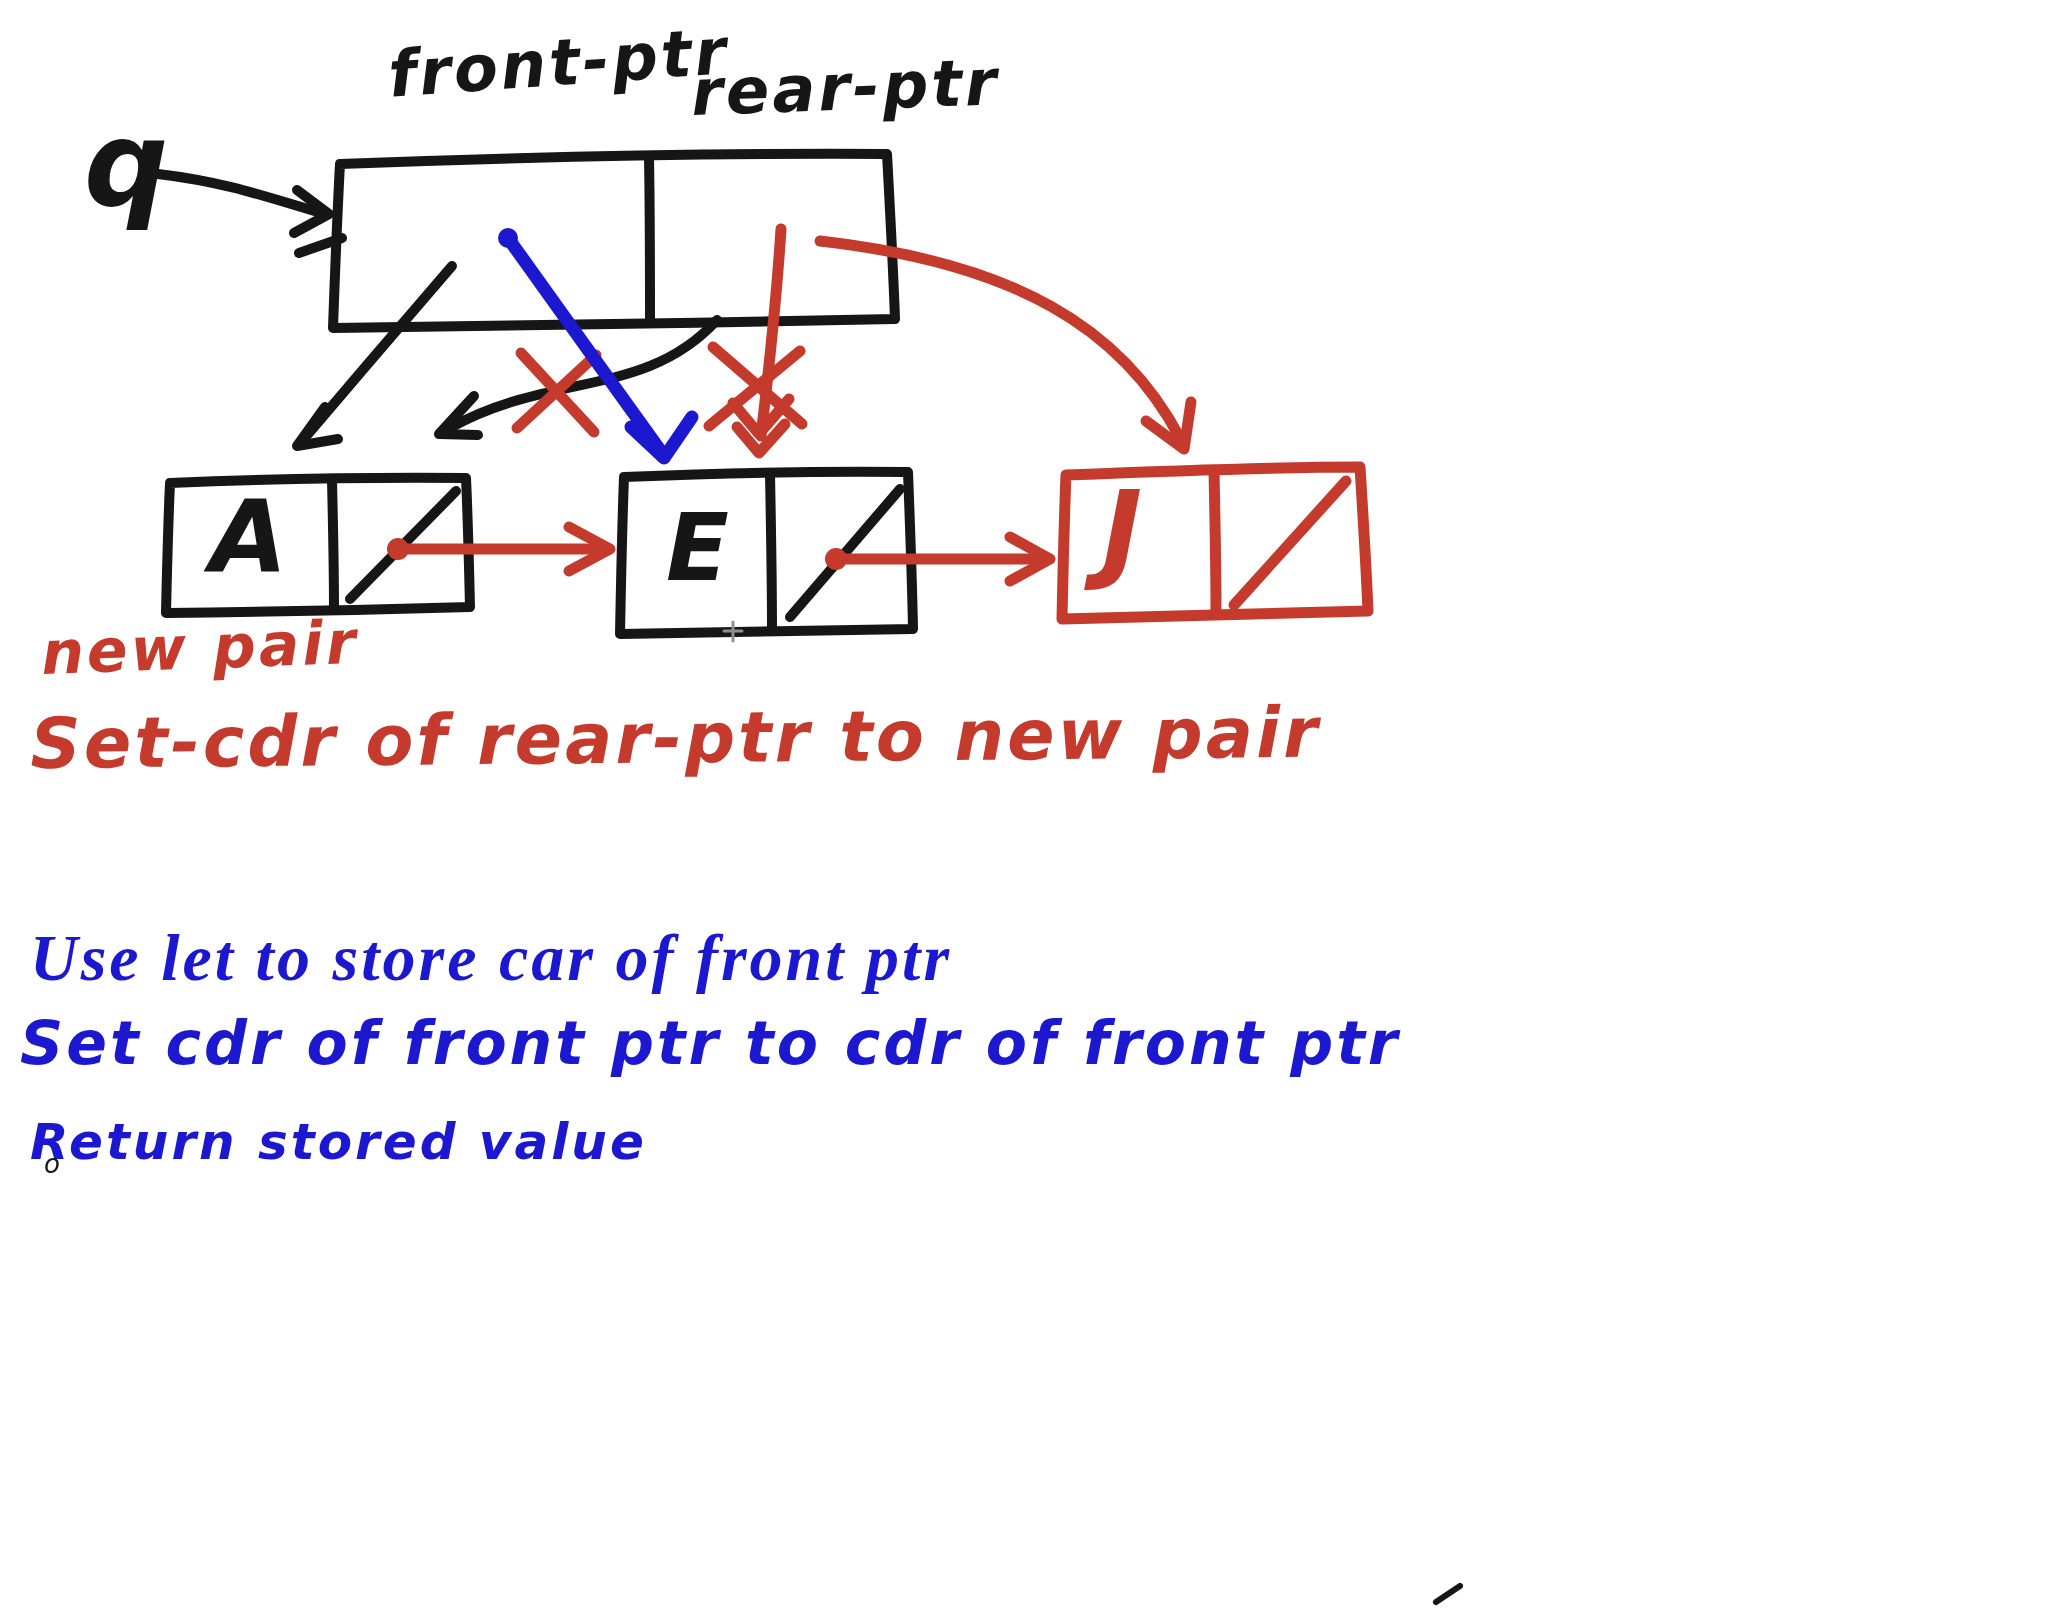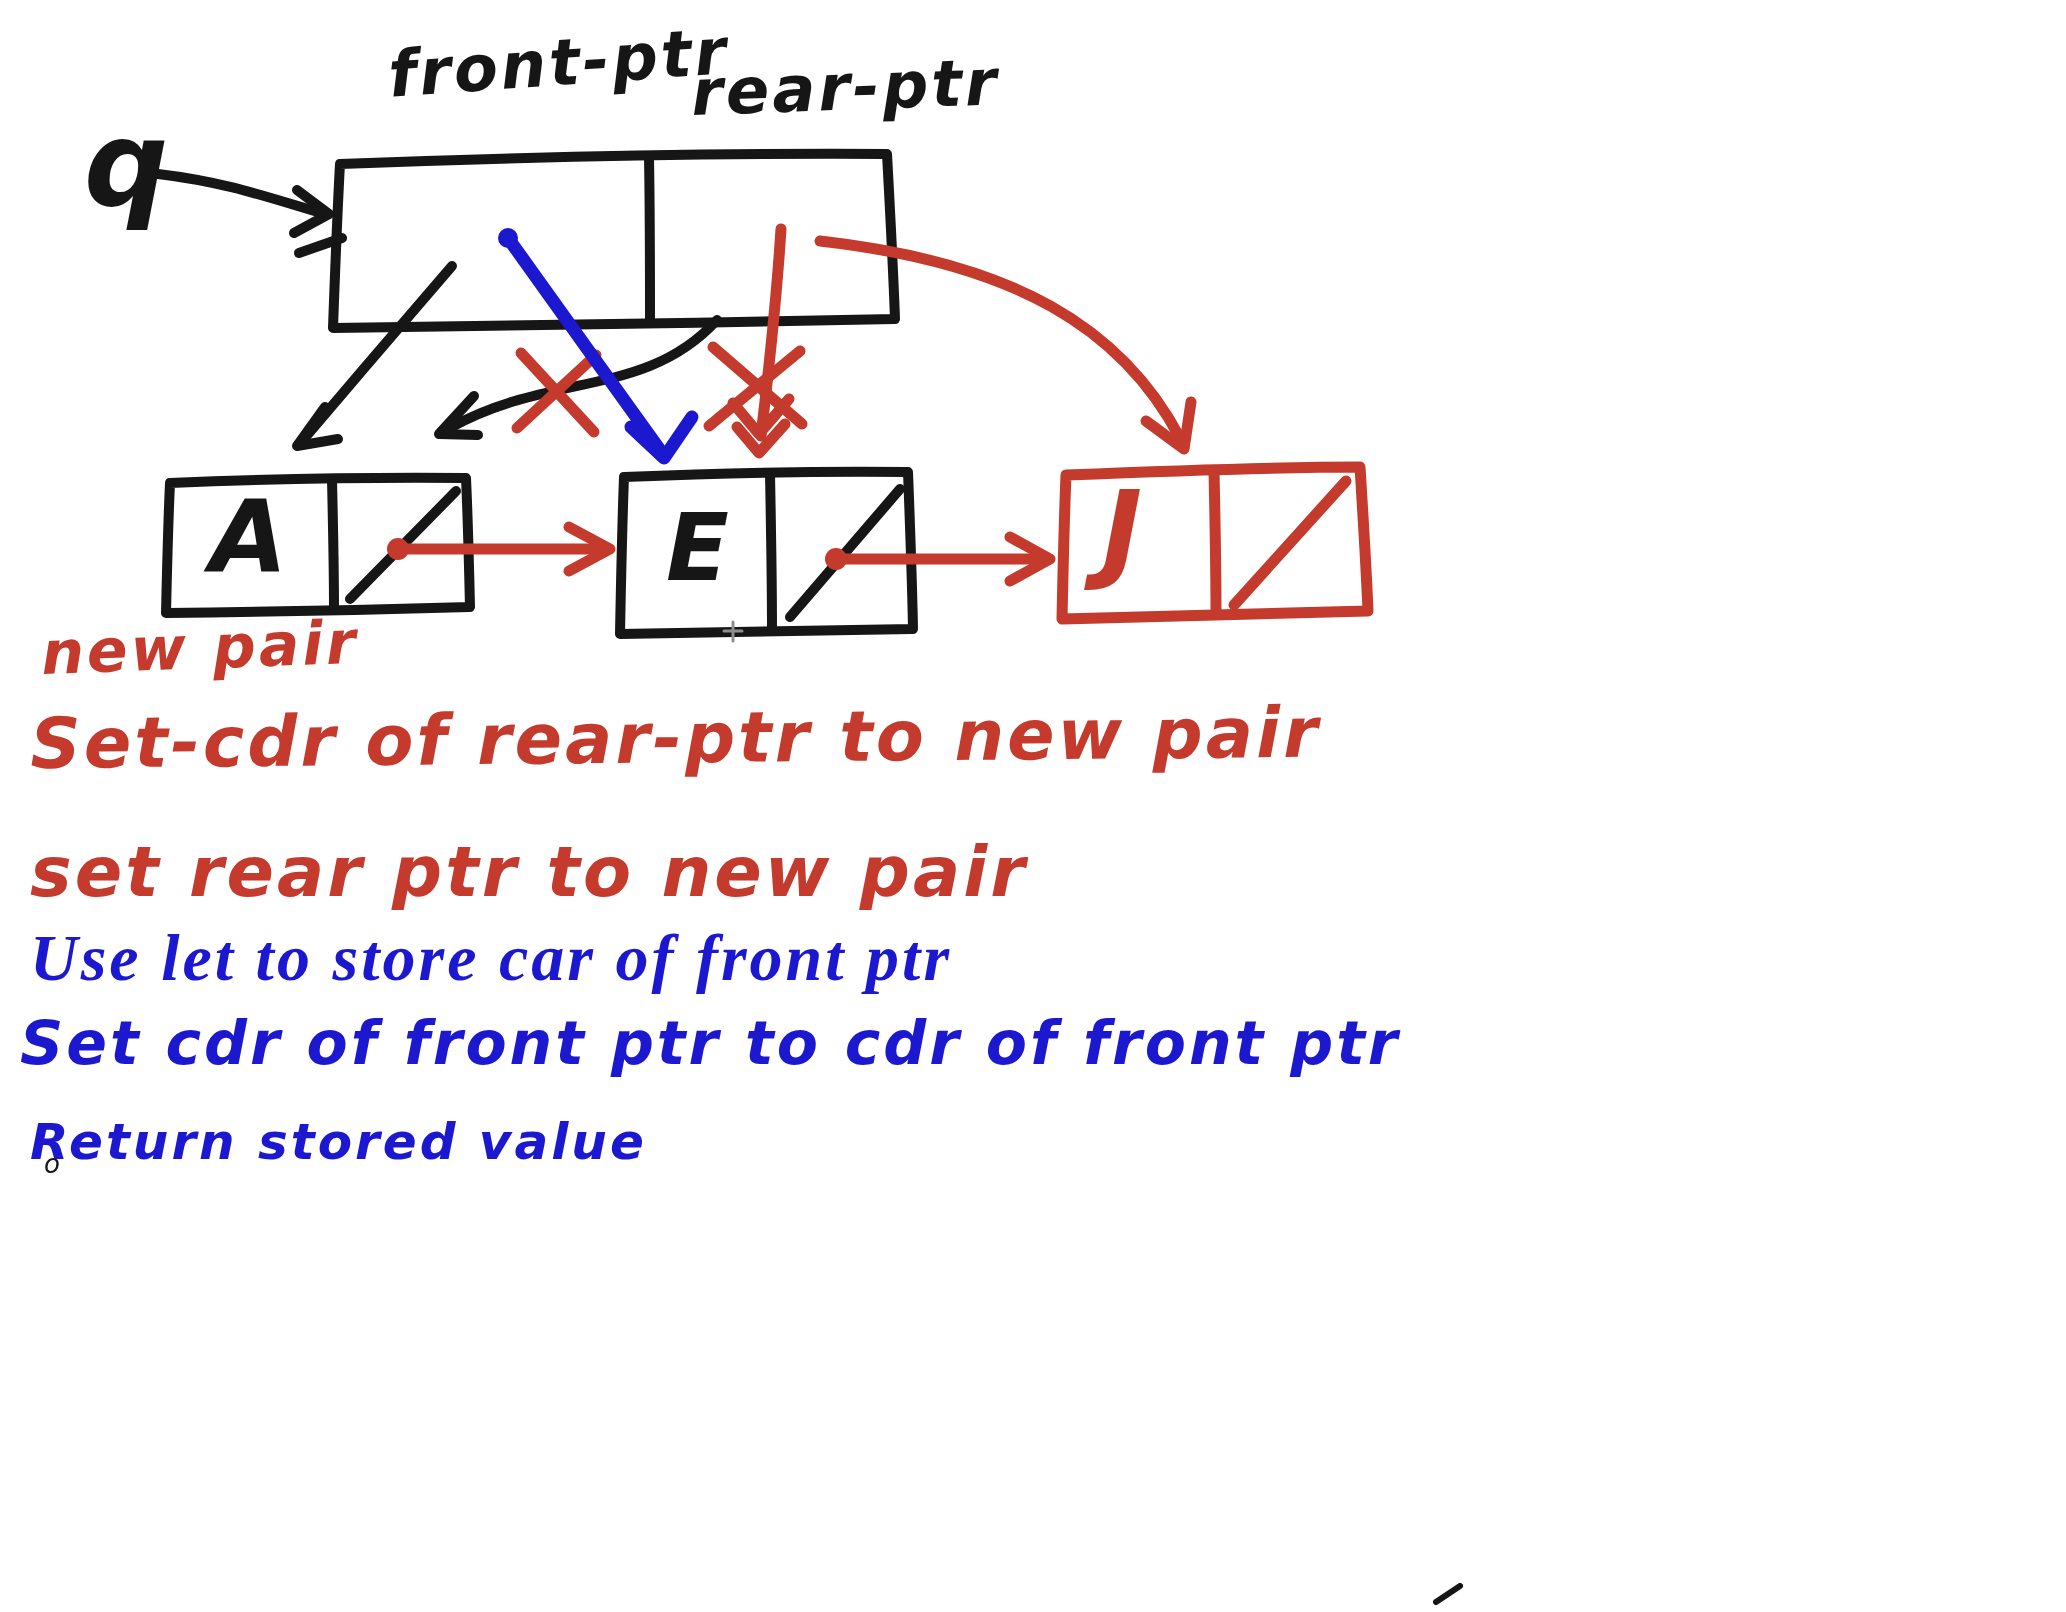--- a/index.html
+++ b/index.html
@@ -129,20 +129,19 @@
   <div class="hand ink-black" style="left:386px; top:40px; font-size:64px; transform:rotate(-4deg);">front-ptr</div>
   <div class="hand ink-black" style="left:690px; top:58px; font-size:64px; transform:rotate(-2deg);">rear-ptr</div>
   <div class="hand ink-black" style="left:84px; top:100px; font-size:118px;">q</div>
 
   <div class="hand ink-black" style="left:210px; top:482px; font-size:100px;">A</div>
   <div class="hand ink-black" style="left:666px; top:498px; font-size:92px;">E</div>
   <div class="hand ink-red" style="left:1102px; top:472px; font-size:108px;">J</div>
 
   <div class="hand ink-red" style="left:40px; top:620px; font-size:60px; transform:rotate(-2deg);">new pair</div>
   <div class="hand ink-red" style="left:30px; top:706px; font-size:70px; transform:rotate(-0.5deg);">Set-cdr of rear-ptr to new pair</div>
-  <div class="hand ink-red" style="left:30px; top:834px; font-size:70px;">set rear ptr to new pair</div>
   <div class="hand ink-blue" style="left:30px; top:922px; font-size:66px;font-family:Liberation Serif, serif;">Use let to store car of front ptr</div>
   <div class="hand ink-blue" style="left:20px; top:1010px; font-size:60px;">Set cdr of front ptr to cdr of front ptr</div>
   <div class="hand ink-blue" style="left:30px; top:1115px; font-size:50px;">Return stored value</div>
 
   <div class="hand ink-black" style="left:44px; top:1150px; font-size:26px; font-weight:normal;">o</div>
 
 </div>
 
 </body></html>

